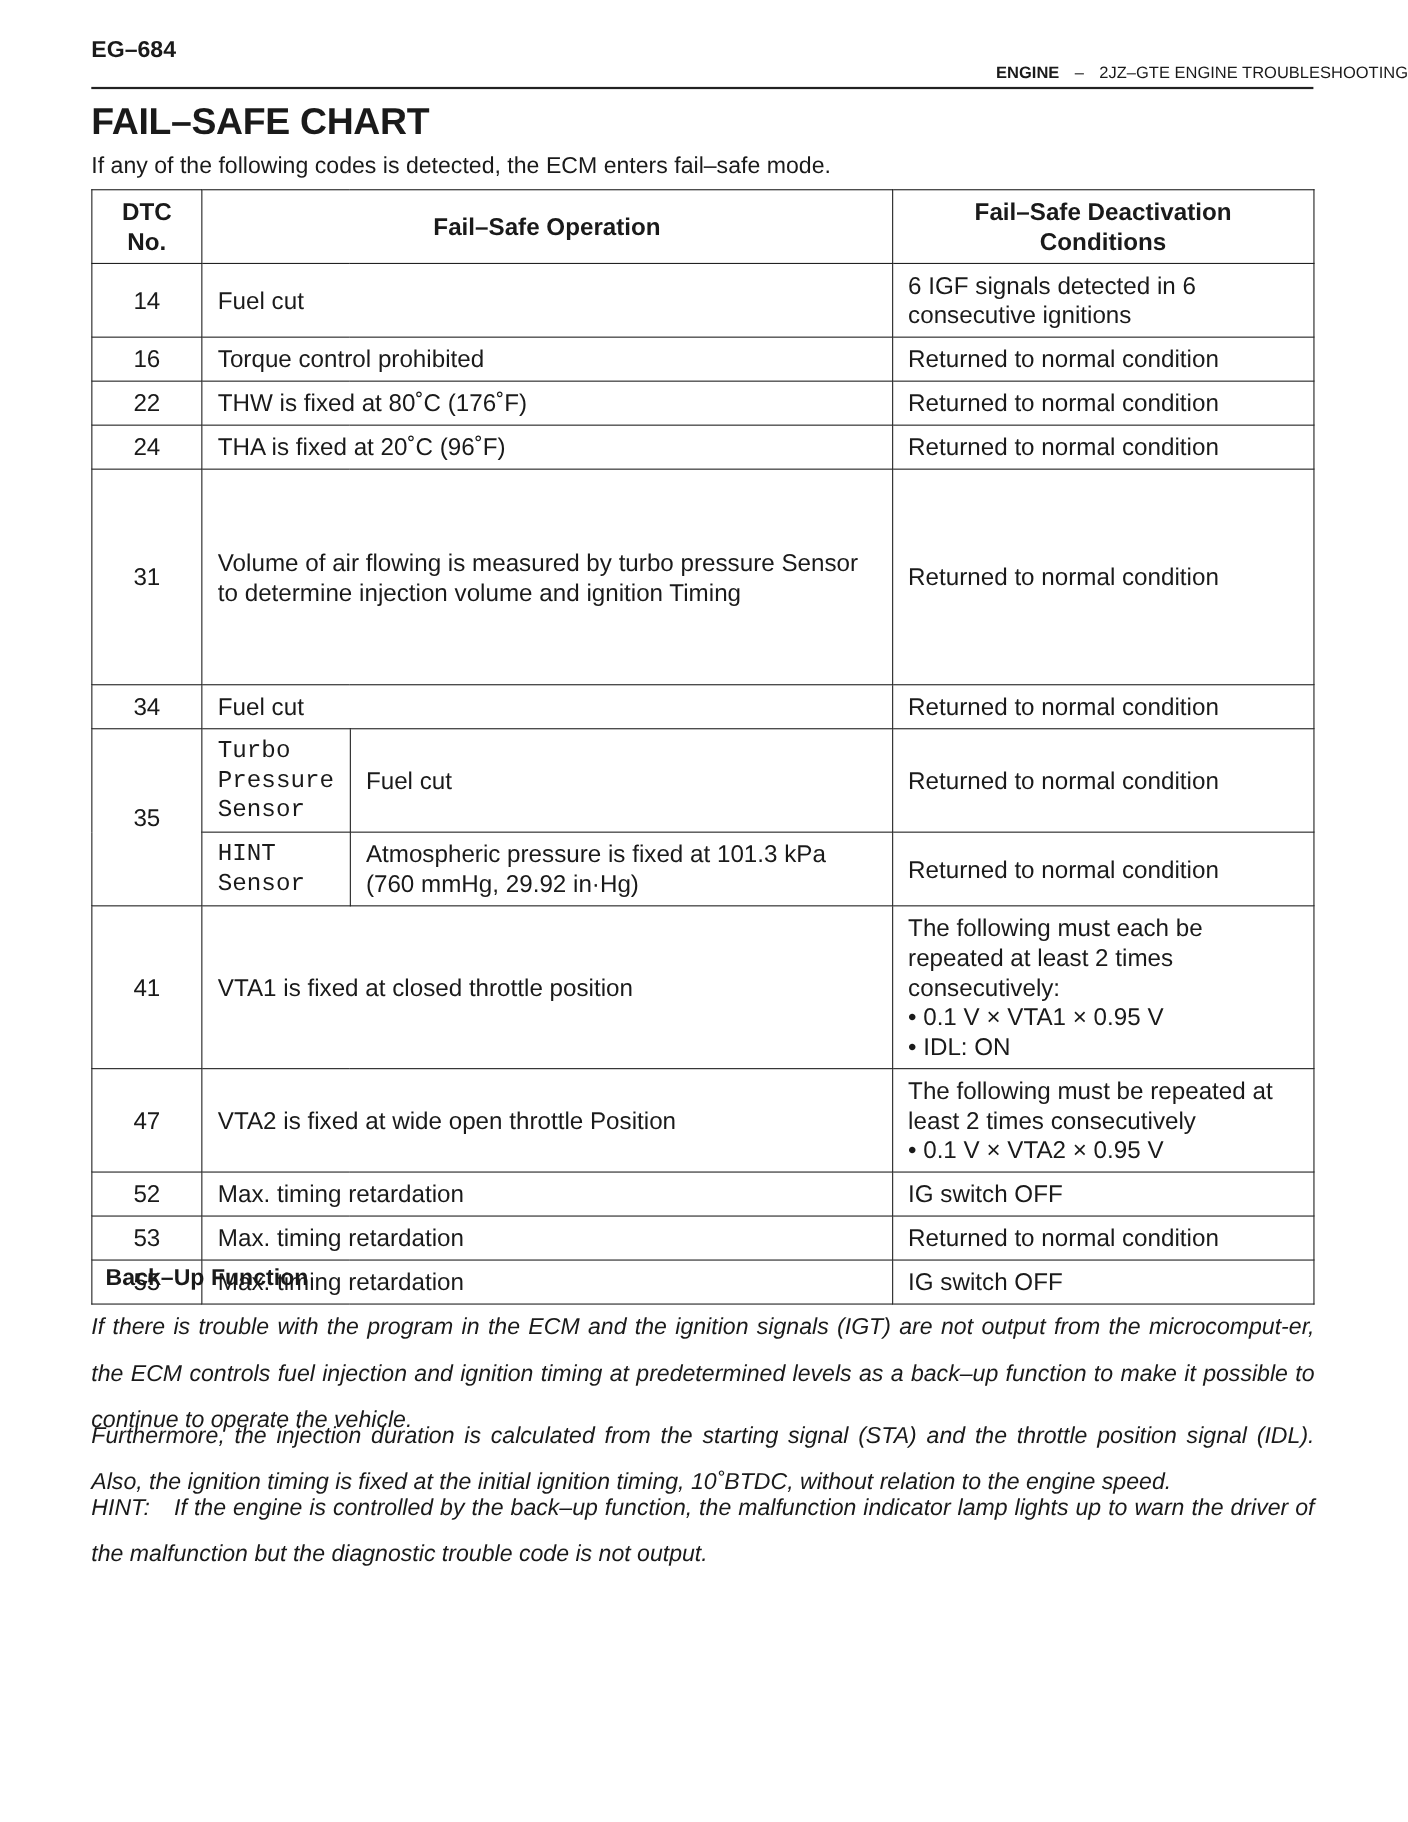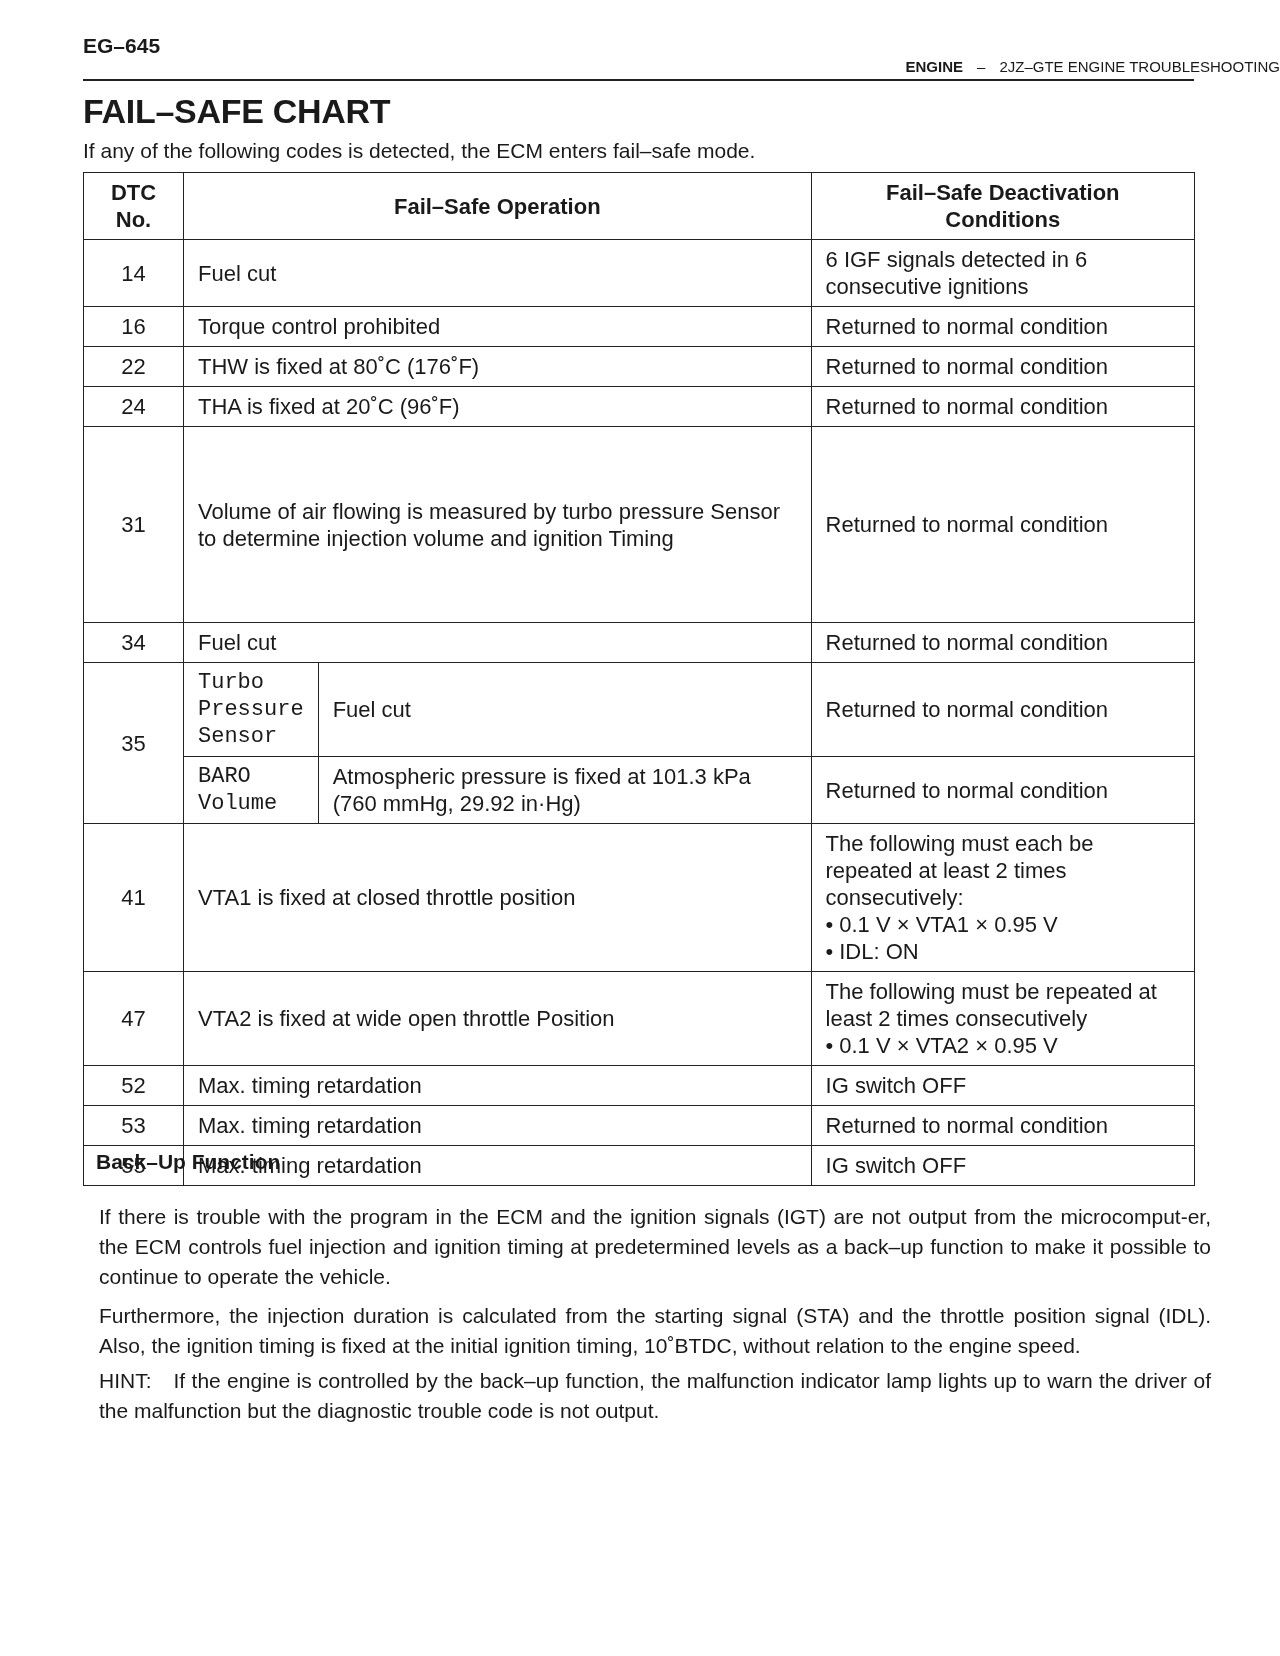--- a/index.html
+++ b/index.html
@@ -13,30 +13,30 @@
   .intro { position:absolute; left:83px; top:139px; font-size:21px; margin:0; }
   table { position:absolute; left:83px; top:172px; width:1112px; border-collapse:collapse; font-size:22px; }
   td, th { border:1.5px solid #222; padding:6px 14px; vertical-align:middle; line-height:27px; }
   th { font-weight:bold; height:26px; }
   td.dtc { text-align:center; width:91px; padding:6px 4px; }
   .col-op { width:496px; }
   .sensor { width:104px;font-family:Liberation Mono, monospace; }
   ul { margin:0; padding:0; list-style:none; }
   ul li::before { content:"\2022"; margin-right:6px; }
   .backup-title { position:absolute; left:96px; top:1150px; font-size:21px; font-weight:bold; margin:0; }
-  .para { position:absolute; left:83px; width:1112px; font-size:21px; line-height:30px; margin:16px; text-align:justify; }
+  .para { position:absolute; left:83px; width:1112px; font-size:21px; line-height:42px; margin:0; text-align:justify;font-style:italic; }
   .p1 { top:1186px; }
   .p2 { top:1285px; }
   .p3 { top:1350px; }
   .hint-label { margin-right:22px; }
 </style>
 </head>
 <body>
 
-<div class="page-id">EG–645</div>
+<div class="page-id">EG–684</div>
 <div class="running-head">
   <span class="section">ENGINE</span><span class="dash">–</span><span>2JZ–GTE ENGINE TROUBLESHOOTING</span>
 </div>
 <div class="rule"></div>
 
 <h1>FAIL–SAFE CHART</h1>
 <p class="intro">If any of the following codes is detected, the ECM enters fail–safe mode.</p>
 
 <table>
   <tbody>
@@ -75,21 +75,21 @@
     <td colspan="2">Fuel cut</td>
     <td>Returned to normal condition</td>
   </tr>
   <tr style="height:92px">
     <td class="dtc" rowspan="2">35</td>
     <td class="sensor" style="width:98px">Turbo Pressure Sensor</td>
     <td>Fuel cut</td>
     <td>Returned to normal condition</td>
   </tr>
   <tr>
-    <td class="sensor">BARO Volume</td>
+    <td class="sensor">HINT Sensor</td>
     <td>Atmospheric pressure is fixed at 101.3 kPa (760 mmHg, 29.92 in·Hg)</td>
     <td>Returned to normal condition</td>
   </tr>
   <tr>
     <td class="dtc">41</td>
     <td colspan="2">VTA1 is fixed at closed throttle position</td>
     <td>
       <div>The following must each be repeated at least 2 times consecutively:</div>
       <ul>
         <li>0.1 V × VTA1 × 0.95 V</li>

